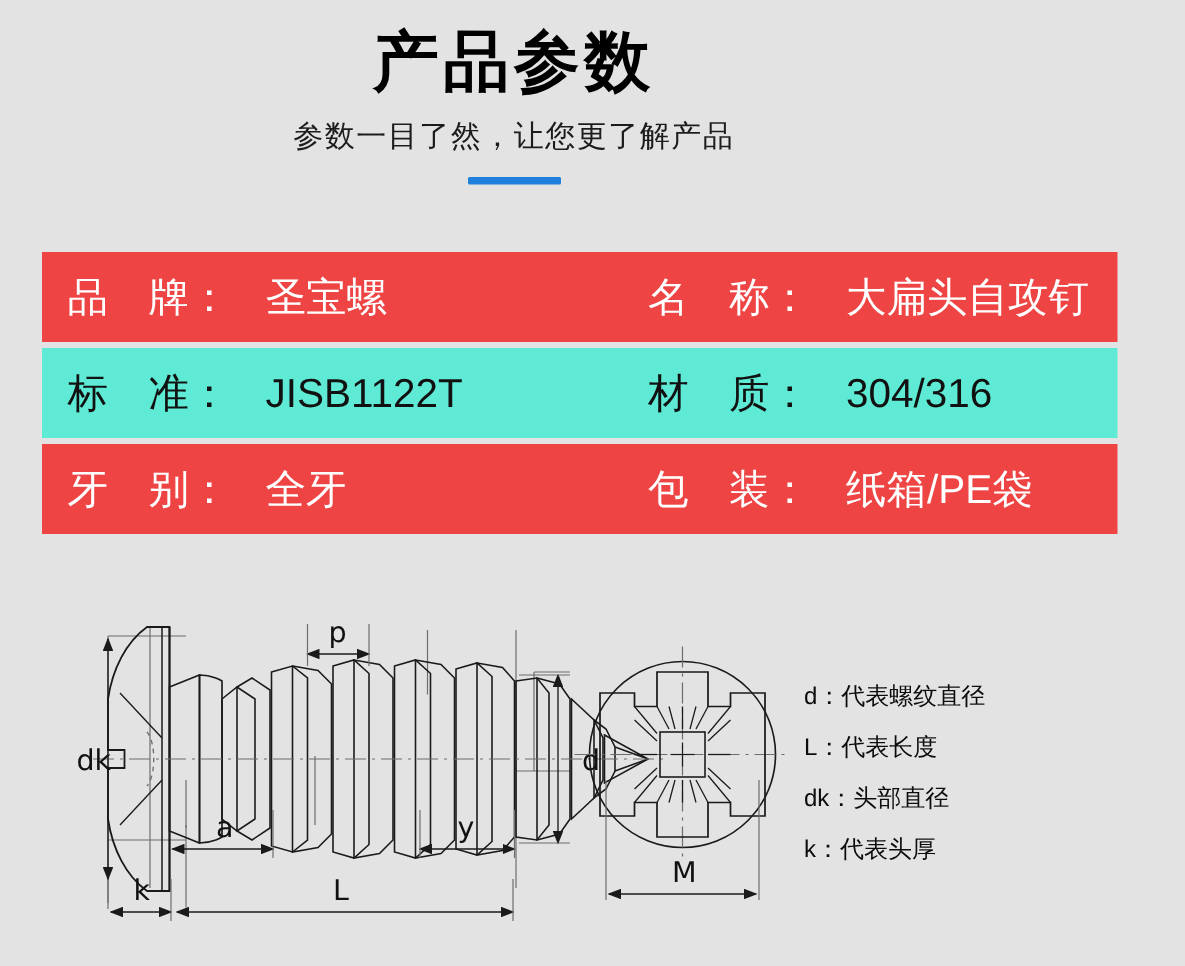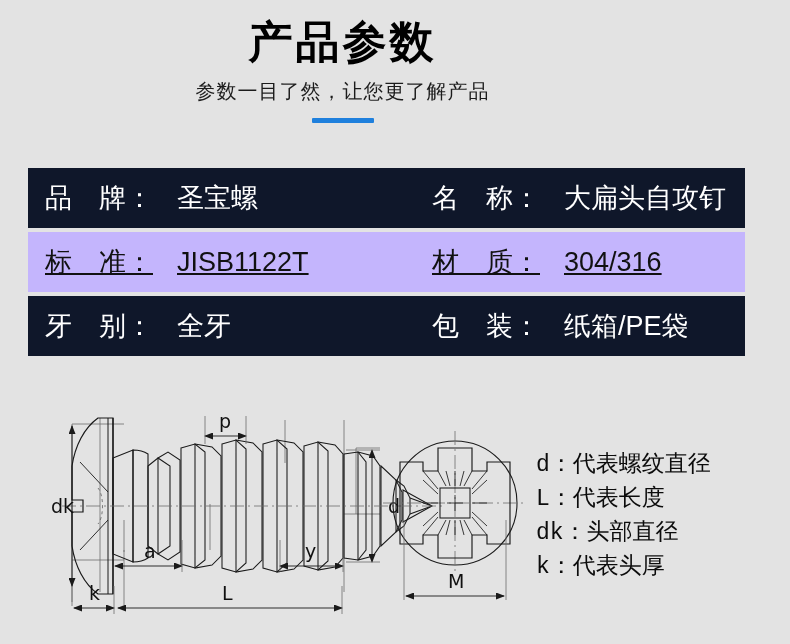--- a/index.html
+++ b/index.html
@@ -53,27 +53,26 @@
     width: 717px;
   }
   .spec-row {
     display: flex;
     width: 100%;
     height: 60px;
     align-items: center;
     box-sizing: border-box;
   }
   .spec-row.dark {
-    background: #0f172a;
+    background: #ef4444;
     color: #ffffff;
   }
   .spec-row.light {
-    background: #c4b5fd;
+    background: #5eead4;
     color: #111111;
-    text-decoration: underline;
   }
   .row-gap {
     height: 4px;
     width: 100%;
   }
   .spec-cell {
     display: flex;
     align-items: baseline;
     box-sizing: border-box;
   }
@@ -105,25 +104,25 @@
   }
 
   
   #legend {
     position: absolute;
     left: 536px;
     top: 448px;
     width: 250px;
   }
   .legend-line {
-    font-size: 23px;
+    font-size: 16px;
     color: #0c0c0c;
     line-height: 34px;
     white-space: pre;
-    font-family: Liberation Mono, monospace;
+    font-family: Liberation Sans, sans-serif;
   }
 </style>
 </head>
 <body>
 
 <div id="header">
   <h1 id="main-title">产品参数</h1>
   <p id="sub-title">参数一目了然，让您更了解产品</p>
   <div id="accent-rule" style="background: rgb(31, 128, 221);"></div>
 </div>

